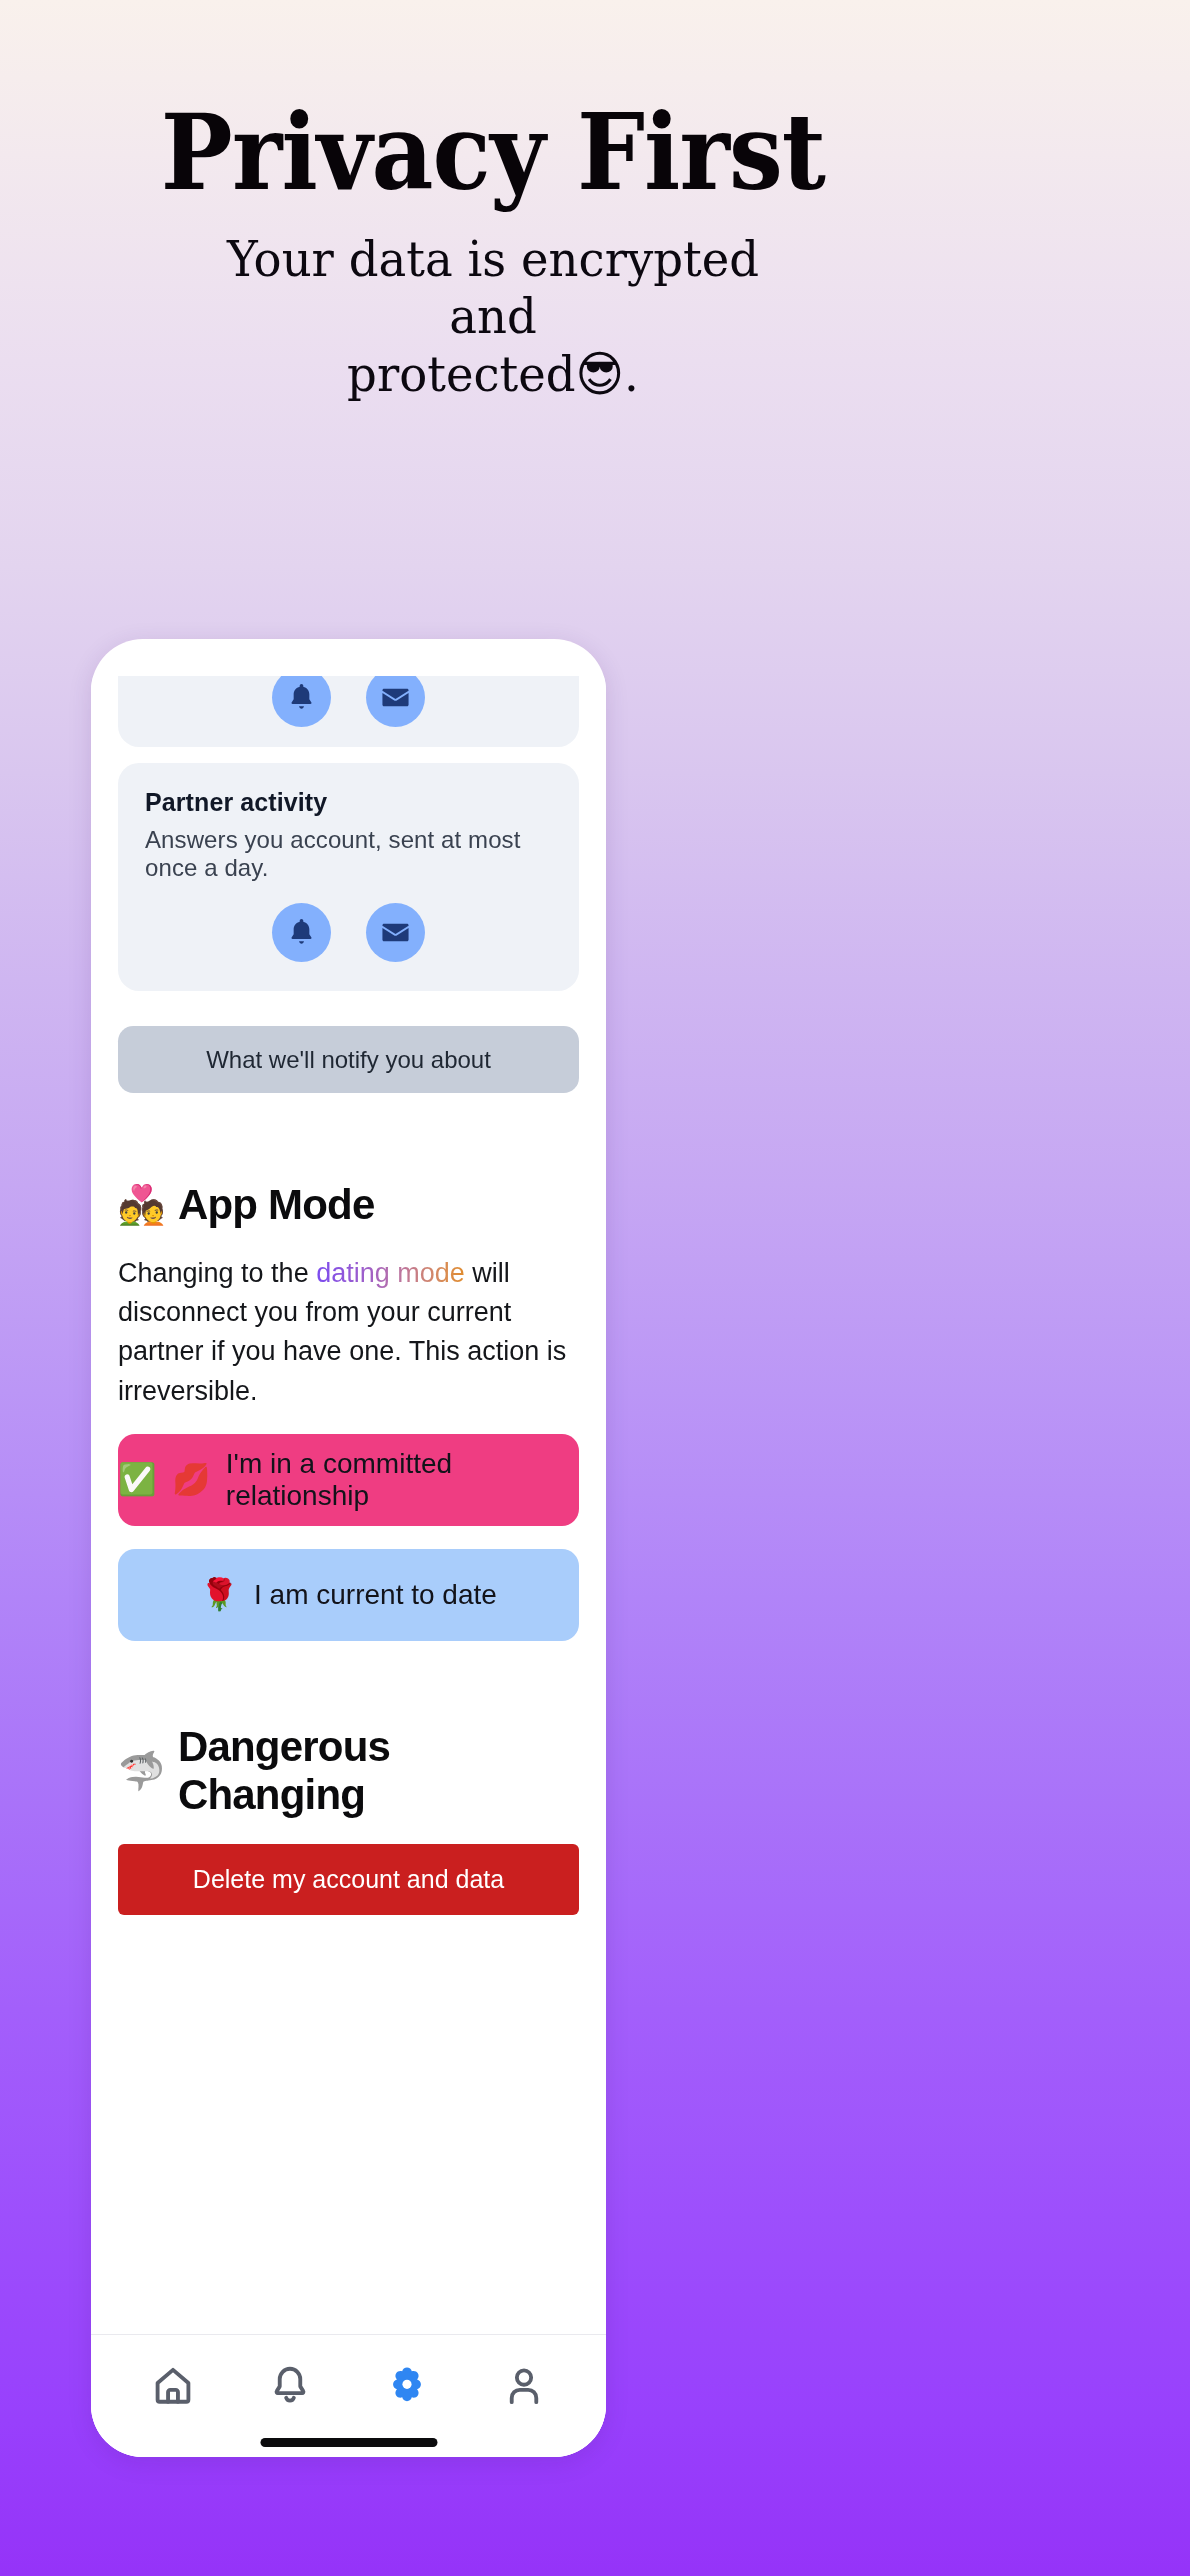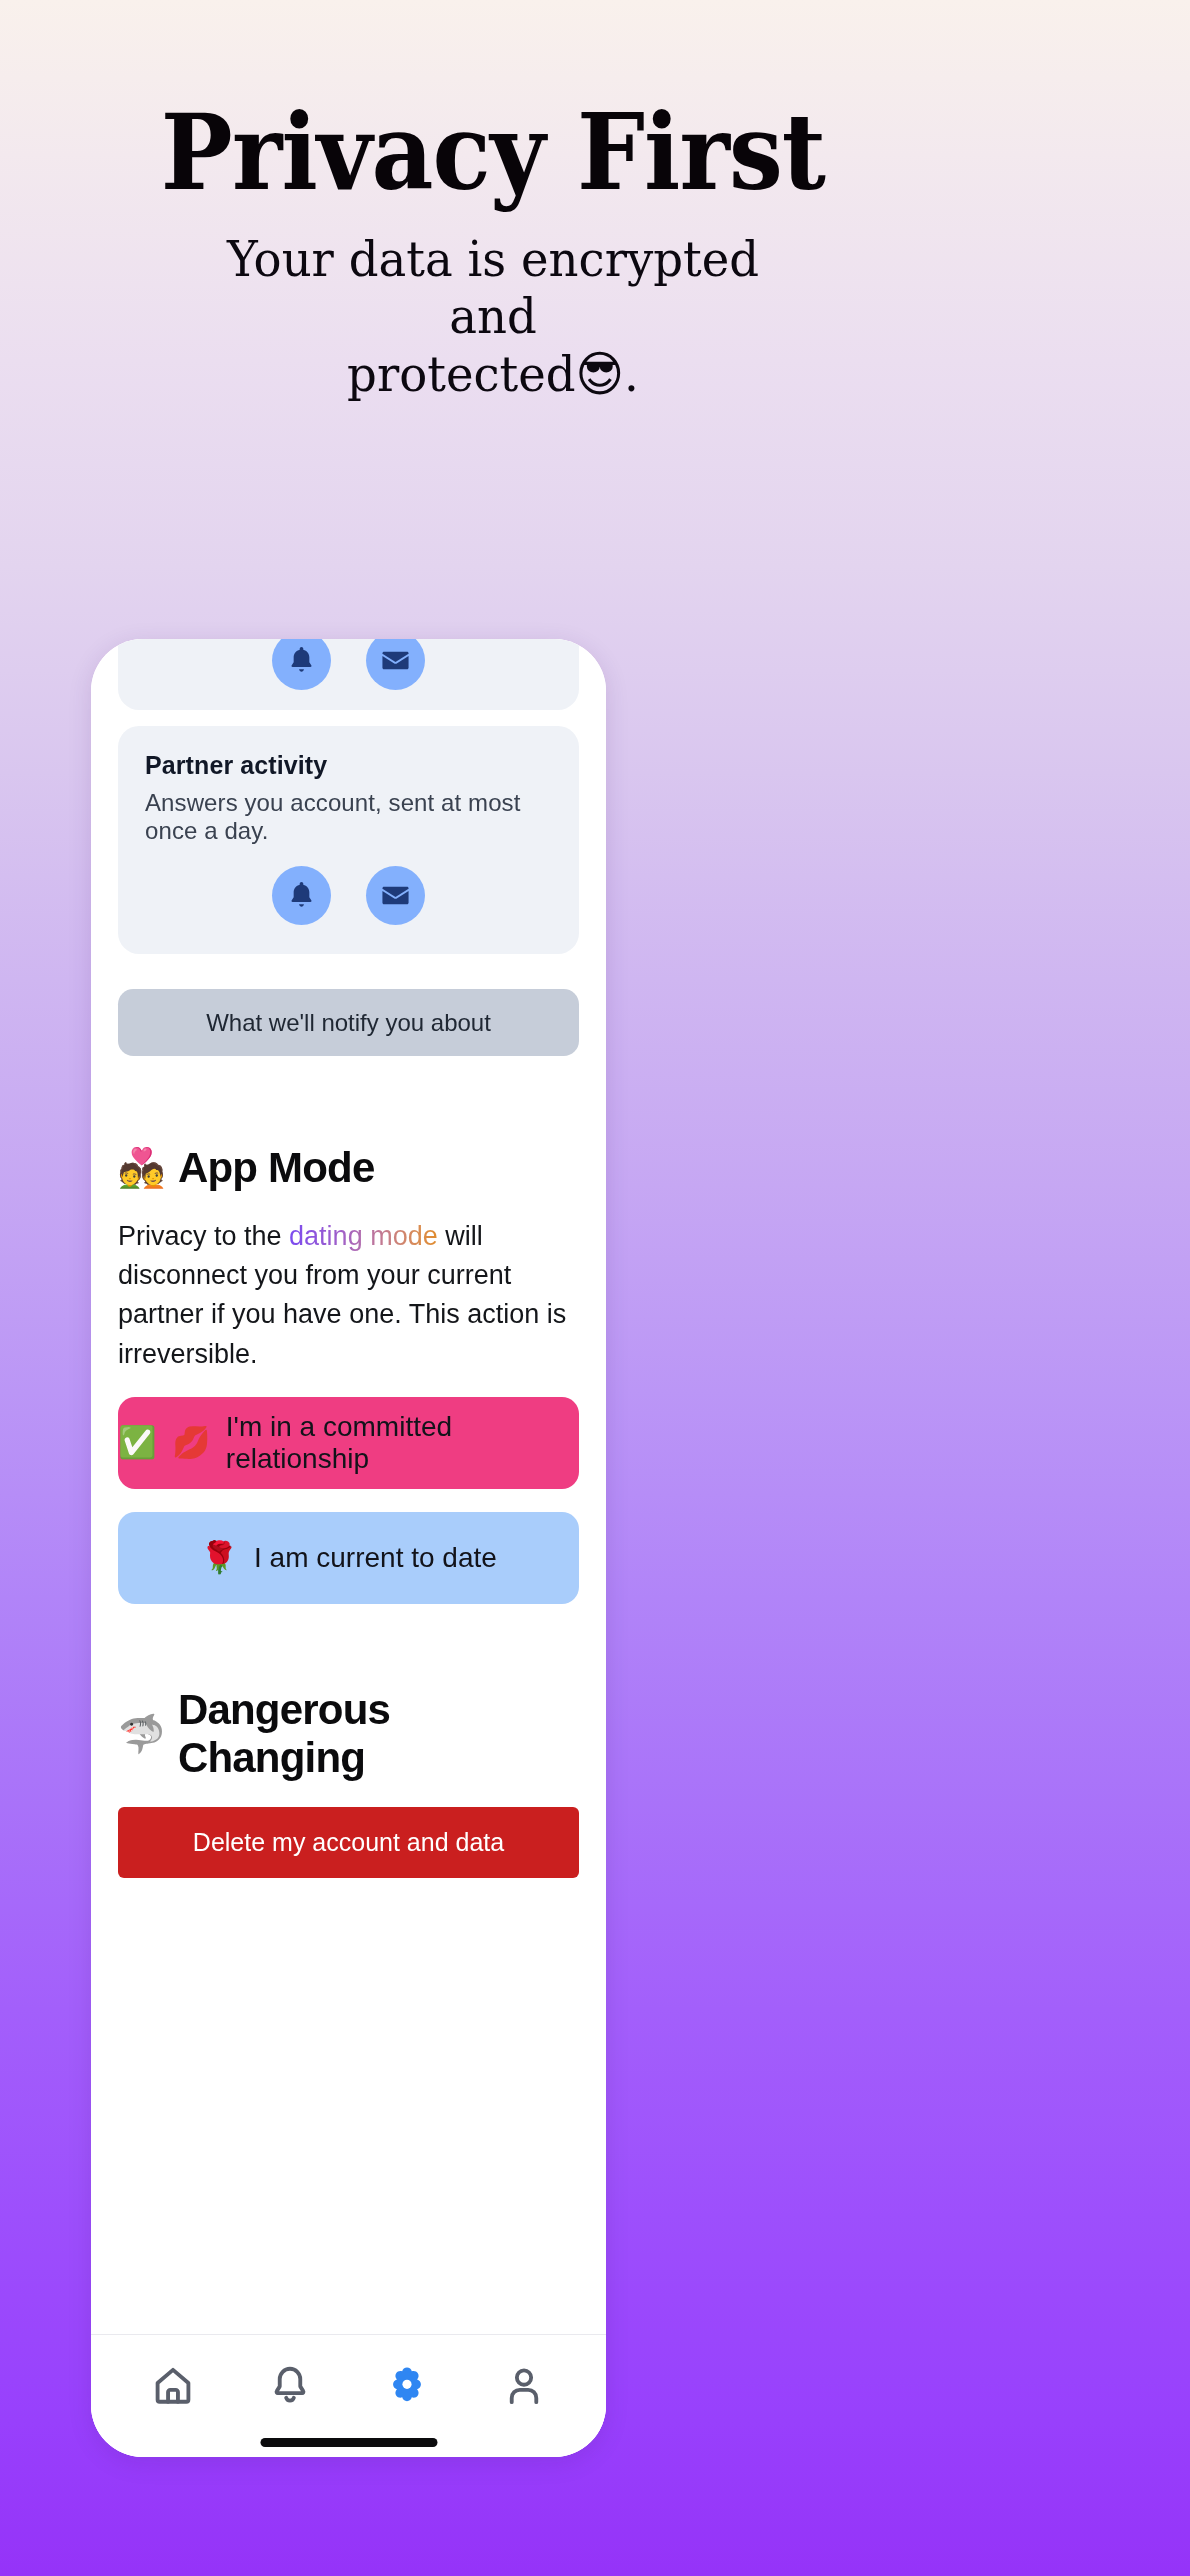--- a/index.html
+++ b/index.html
@@ -57,21 +57,21 @@
     width:515px;
     height:1818px;
     background:#ffffff;
     border-radius:52px 52px 52px 52px;
     overflow:hidden;
     box-shadow:0 5.8px 25px rgba(60,20,100,0.12);
   }
   .phone-screen {
     position:absolute; inset:0;
     background:#ffffff;
-    display:flex; flex-direction:column;
+    display:flex; flex-direction:column;margin-top:37px;
   }
   .screen-body { flex:1 1 auto; position:relative; overflow:hidden; }
 
   
   .card {
     background:#eff2f7;
     border-radius:21px;
     margin:0 27px;
   }
   .card-top {
@@ -224,21 +224,21 @@
 
       <div class="notify-bar">What we'll notify you about</div>
 
       <div class="spacer-lg"></div>
 
       <div class="section">
         <div class="sec-head">
           <span class="emoji">💑</span>
           <span>App Mode</span>
         </div>
-        <div class="sec-p"><span>Privacy to the </span><span class="grad-word">dating mode</span><span> will disconnect you from your current partner if you have one. This action is irreversible.</span></div>
+        <div class="sec-p"><span>Changing to the </span><span class="grad-word">dating mode</span><span> will disconnect you from your current partner if you have one. This action is irreversible.</span></div>
 
         <div class="mode-btn mode-committed">
           <span class="emoji">✅</span>
           <span class="emoji">💋</span>
           <span>I'm in a committed relationship</span>
         </div>
 
         <div class="mode-btn mode-dating">
           <span class="emoji">🌹</span>
           <span>I am current to date</span>

